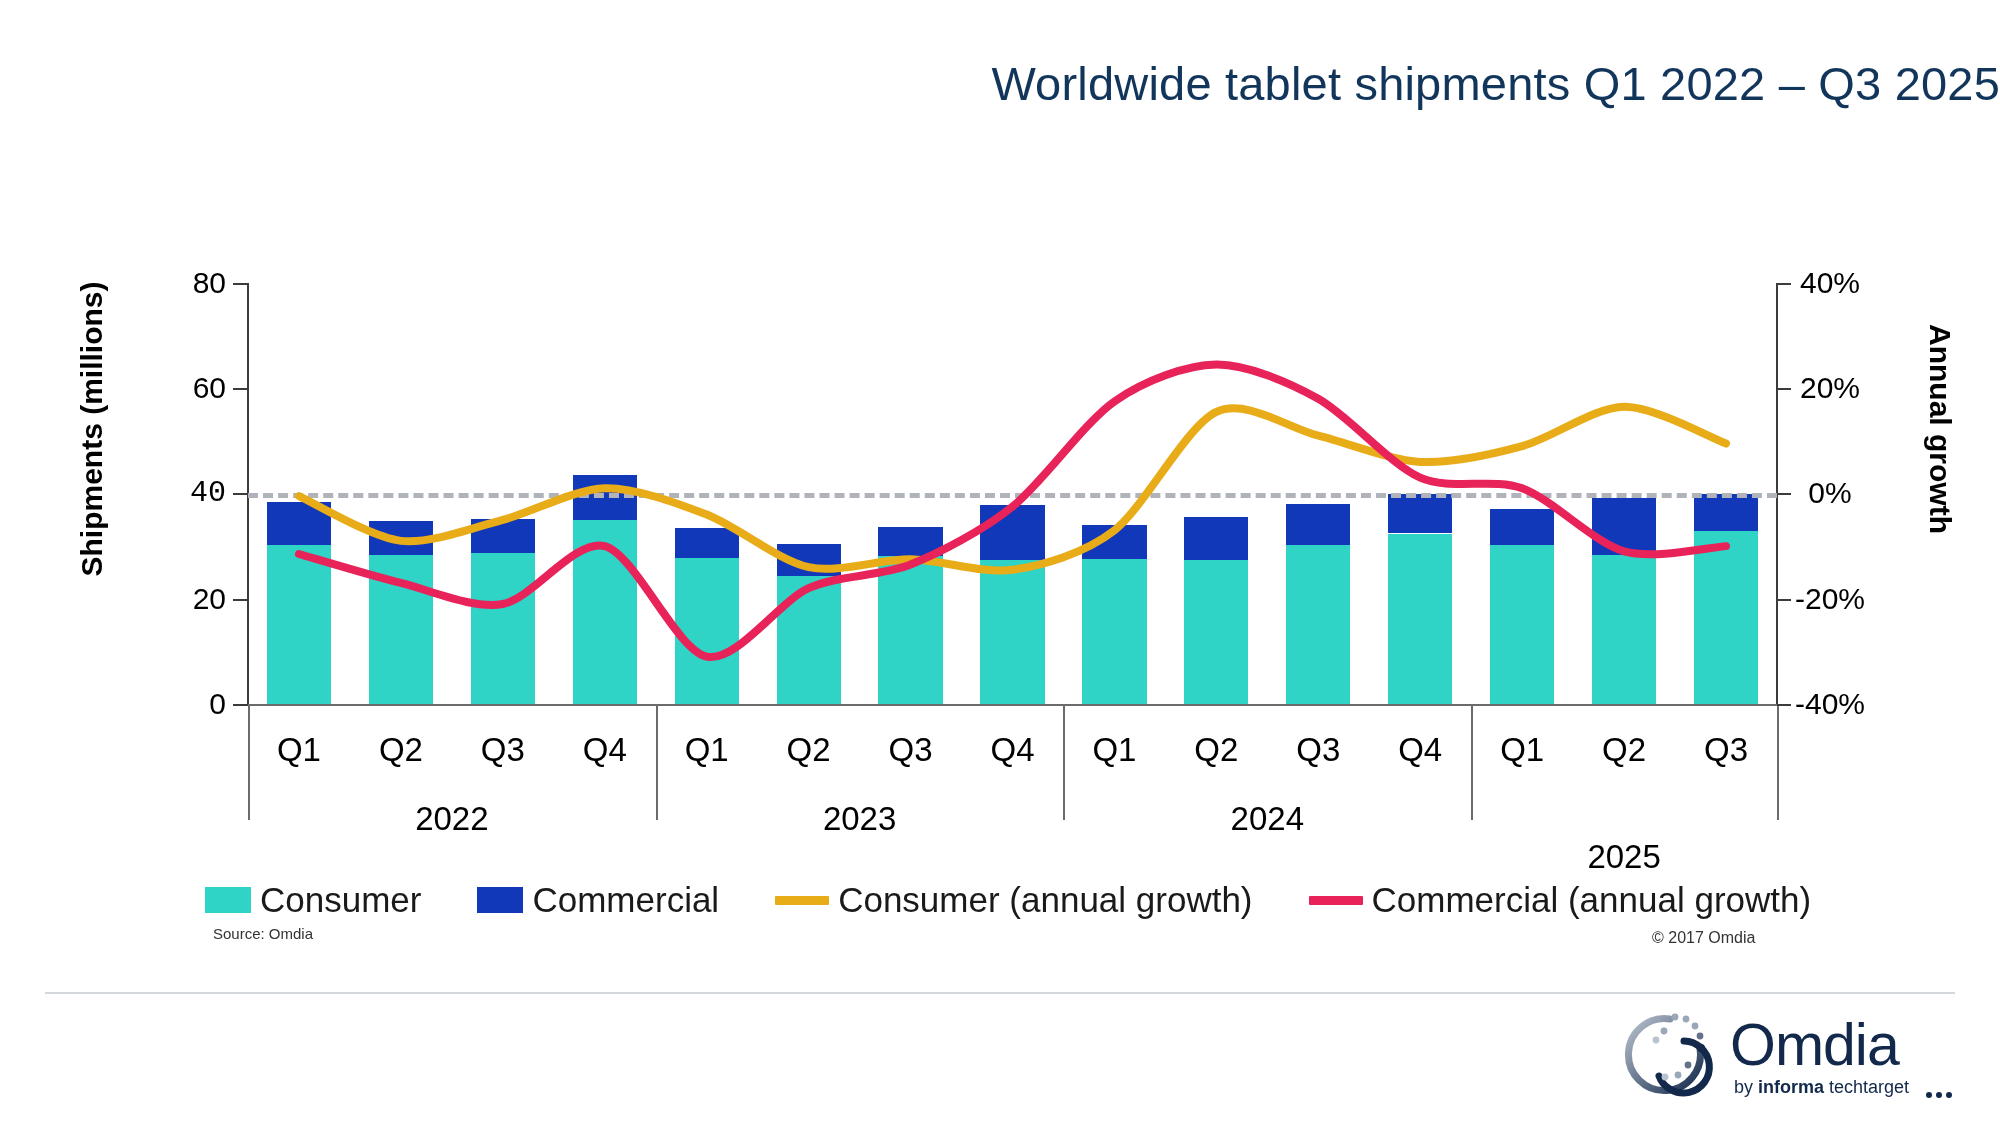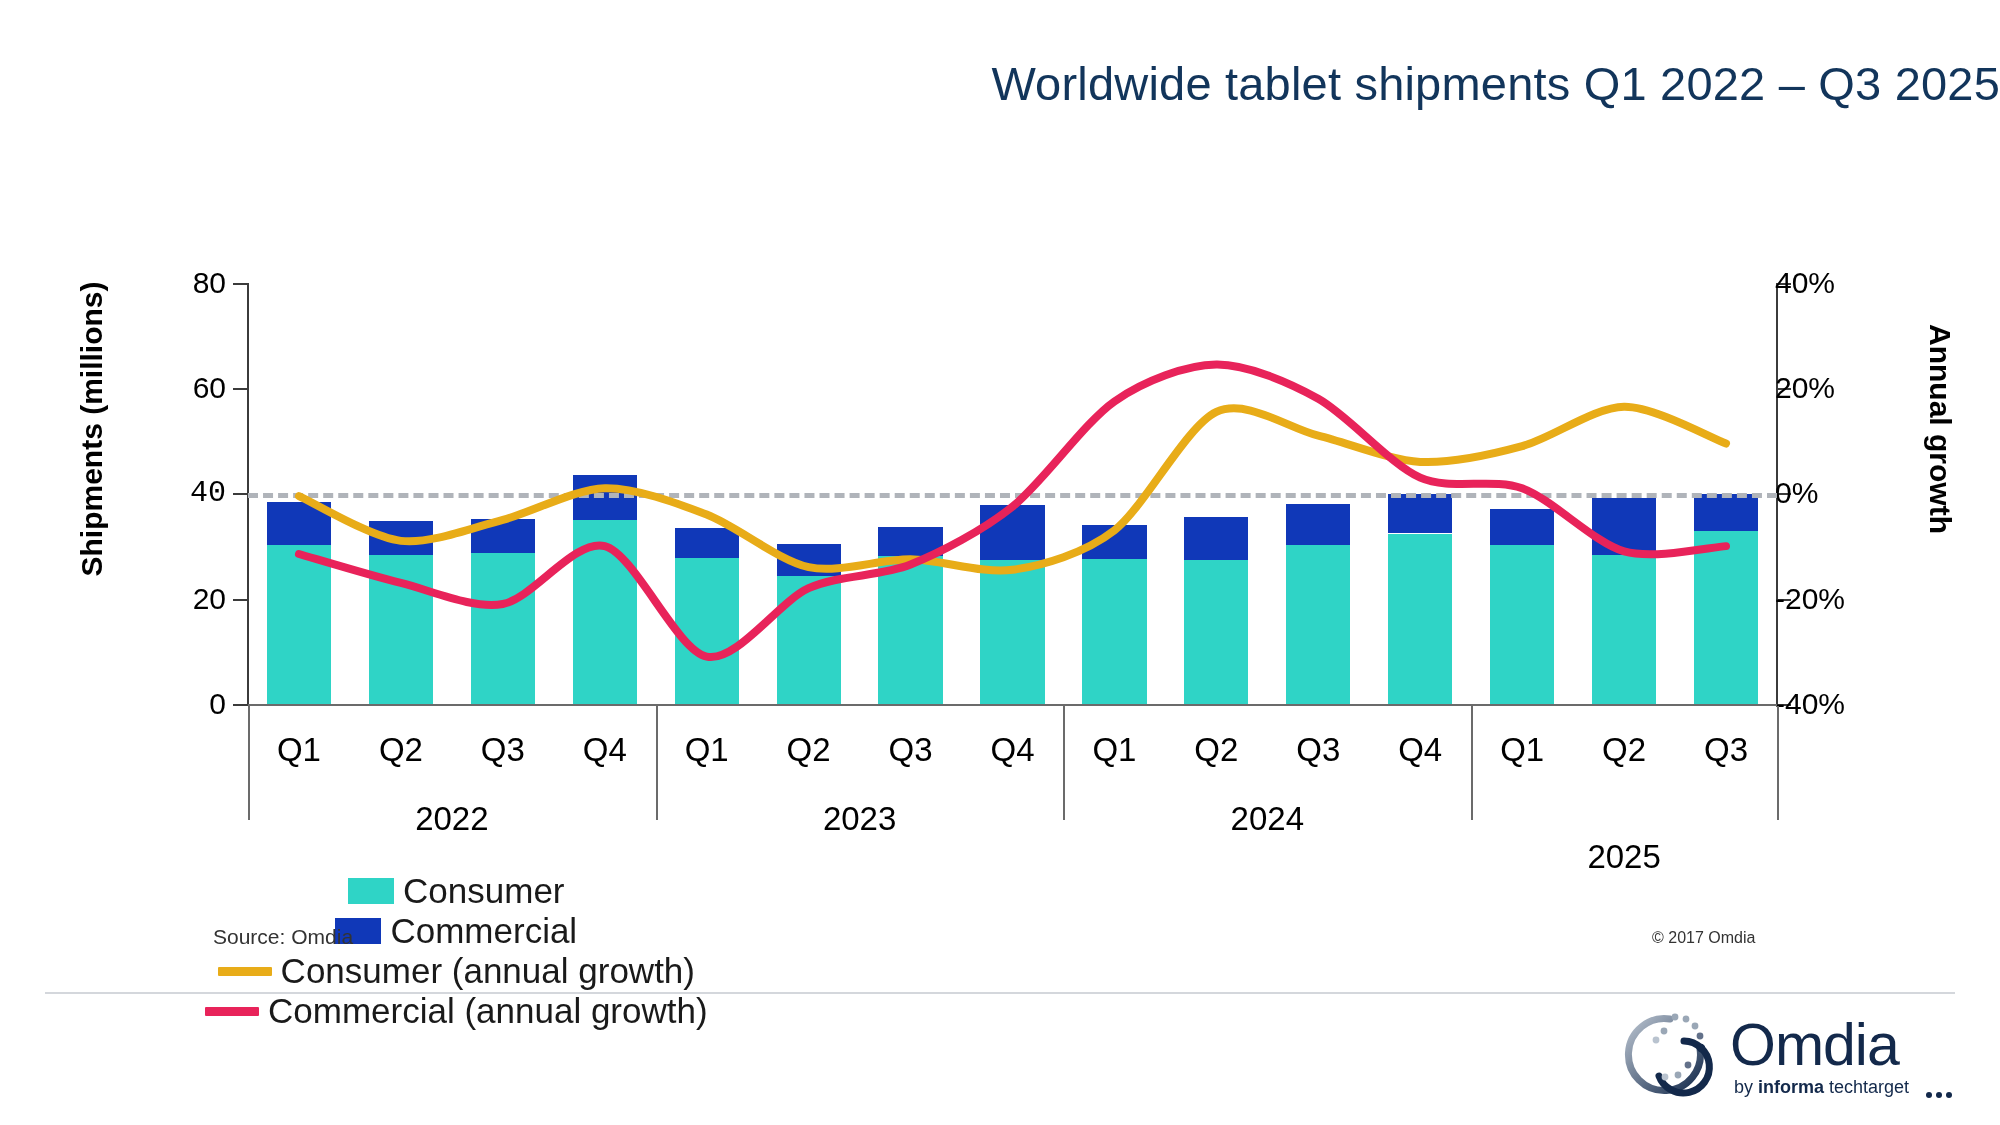--- a/index.html
+++ b/index.html
@@ -22,48 +22,48 @@
     font-size:30px;font-weight:bold;color:#000;
   }
   .ylabel-right{
     position:absolute;left:1790px;top:412px;width:300px;text-align:center;
     transform:rotate(90deg);transform-origin:center center;
     font-size:30px;font-weight:bold;color:#000;
   }
 
   .ytick{position:absolute;text-align:right;font-size:30px;color:#000;line-height:1;}
   .ytick-left{width:78px;left:148px;}
-  .ytick-right{width:110px;left:1775px;text-align:left;}
+  .ytick-right{width:110px;left:1775px;text-align:center;}
 
   .axis-line{position:absolute;background:#3b3b3b;}
   .tickmark{position:absolute;background:#3b3b3b;height:2px;width:14px;}
 
   .baseline{position:absolute;left:248px;top:704px;width:1529px;height:2px;background:#6b6b6b;}
 
   .dashed-zero{
     position:absolute;left:248px;top:493px;width:1529px;height:0;
     border-top:5px dashed #b0b4ba;
   }
 
   .bar{position:absolute;}
   .bar .seg-cons{position:absolute;left:0;bottom:0;width:100%;background:#2fd4c6;}
   .bar .seg-comm{position:absolute;left:0;width:100%;background:#1038b8;}
 
   .qlabel{position:absolute;font-size:33px;color:#000;text-align:center;top:731px;}
   .ylabel-year{position:absolute;font-size:33px;color:#000;text-align:center;top:800px;}
   .group-sep{position:absolute;width:2px;background:#6b6b6b;top:706px;height:114px;}
 
   .legend{position:absolute;left:0;top:864px;width:2000px;}
-  .legend-inner{position:absolute;left:205px;top:7px;display:flex;align-items:center;gap:0;flex-direction:column;}
+  .legend-inner{position:absolute;left:205px;top:16px;display:flex;align-items:center;gap:0;}
   .lg-item{display:flex;align-items:center;margin-right:56px;}
   .lg-swatch{width:46px;height:26px;margin-right:9px;}
   .lg-line{width:54px;height:9px;margin-right:9px;border-radius:1px;}
   .lg-text{font-size:35px;color:#1a1a1a;white-space:nowrap;}
 
-  .src{position:absolute;left:213px;top:925px;font-size:21px;color:#333;}
+  .src{position:absolute;left:213px;top:925px;font-size:15px;color:#333;}
   .copy{position:absolute;left:1652px;top:929px;font-size:16px;color:#333;}
 
   .rule{position:absolute;left:45px;top:992px;width:1910px;height:2px;background:#d4d7dc;}
 
   .logo{position:absolute;left:1612px;top:1005px;width:340px;height:100px;}
   .logo-word{
     position:absolute;left:118px;top:6px;font-size:59px;font-weight:normal;
     color:#13294b;letter-spacing:-1px;
   }
   .logo-sub{position:absolute;left:122px;top:72px;font-size:18px;color:#13294b;white-space:nowrap;}

